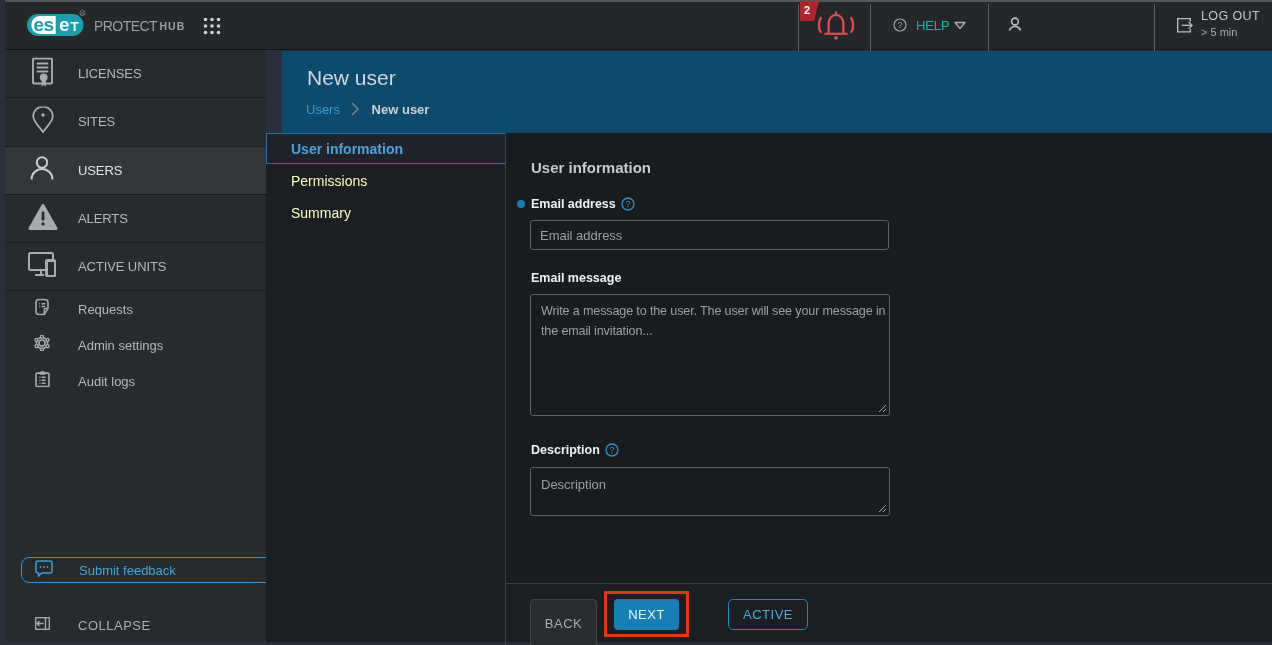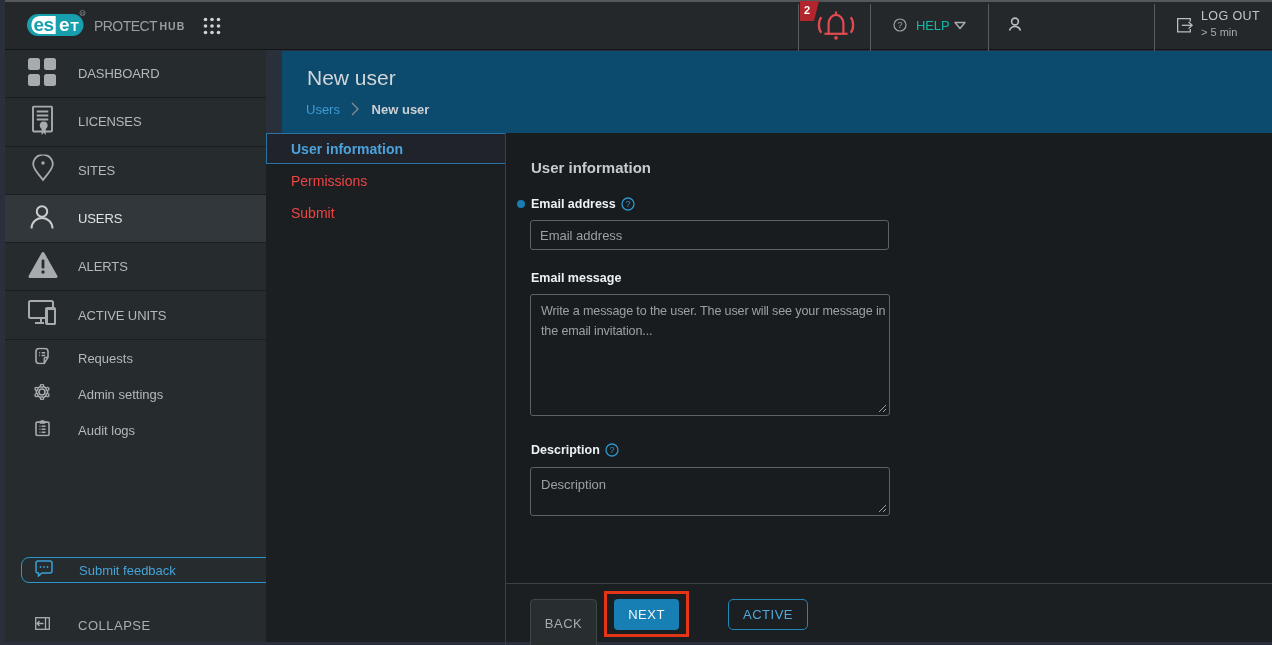--- a/index.html
+++ b/index.html
@@ -29,21 +29,21 @@
 
 #header{left:282px;top:51px;width:1006px;height:82px;background:#0c4a6e}
 #h1t{left:25px;top:15px;font-size:21px;color:#d2d6d8}
 #crumbs{left:24px;top:50.5px;font-size:13px}
 #crumbs .a{color:#3e9bd3}
 #crumbs .b{color:#ccd0d3;font-weight:bold;white-space:nowrap}
 
 #secnav{left:266px;top:133px;width:239px;height:509px;background:#1b1f22}
 #snactive{left:0;top:0;width:240px;height:31px;background:#20242a;border:1px solid #2a72a4;color:#4ba2dc;font-weight:bold;font-size:14px}
 #snactive span{position:absolute;left:24px;top:50%;transform:translateY(-50%)}
-.snitem{width:240px;height:32px;font-size:14px;color:#ef4444}
+.snitem{width:240px;height:32px;font-size:14px;color:#fef9c3}
 .snitem span{position:absolute;left:25px;top:50%;transform:translateY(-50%)}
 
 #vline{left:505px;top:133px;width:1px;height:512px;background:#3c4144}
 
 #main{left:506px;top:133px;width:766px;height:450px;background:#181c1f}
 #footer{left:506px;top:583px;width:766px;height:59px;background:#1b1f22;border-top:1px solid #3c4144}
 #mhead{left:25px;top:26px;font-size:15px;font-weight:bold;color:#c6cbce}
 .lbl{font-size:12.5px;font-weight:bold;color:#eef1f3}
 #dot{left:10.5px;top:66.5px;width:8px;height:8px;border-radius:50%;background:#1a7db1}
 .field{border:1px solid #5c6164;border-radius:3px;background:transparent;color:#9ba0a3;font-size:13px}
@@ -140,32 +140,20 @@
       <path d="M13.3 3.6 V0.65 H0.65 V13.95 H13.3 V11"></path>
       <path d="M4.8 7.3 H14.8"></path>
       <path d="M11.6 4 L15.1 7.3 L11.6 10.6"></path>
     </g>
   </svg>
   <div class="abs" id="logouttx">LOG OUT</div>
   <div class="abs" id="logoutmin">&gt; 5 min</div>
 </div>
 <div class="abs" id="sidebar">
   <div class="srow">
-      <span class="ic">
-    <svg width="28" height="28" viewBox="0 0 28 28">
-          <g fill="#a8abad">
-      <rect x="0" y="0" width="12" height="12" rx="2.5"></rect>
-            <rect x="16" y="0" width="12" height="12" rx="2.5"></rect>
-      <rect x="0" y="16" width="12" height="12" rx="2.5"></rect>
-            <rect x="16" y="16" width="12" height="12" rx="2.5"></rect>
-    </g>
-        </svg></span>
-    <span class="tx">DASHBOARD</span>
-    </div>
-  <div class="srow">
       <span class="ic" style="left:27px">
     <svg width="21" height="31" viewBox="0 0 21 31" style="margin-top:2px">
           <g stroke="#a8abad" fill="none" stroke-width="1.9">
       <rect x="1" y="1" width="19" height="25" rx="1"></rect>
       <path d="M4.7 6 H16.3 M4.7 10 H16.3 M4.7 14 H16.3"></path>
     </g>
     <circle cx="11.7" cy="19.8" r="3.9" fill="#a8abad"></circle>
     <path d="M9.6 22.8 V29.6 L11.7 27.2 L13.8 29.6 V22.8 Z" fill="#a8abad"></path>
     </svg></span>
     <span class="tx">LICENSES</span>
@@ -281,21 +269,21 @@
   </div>
 </div>
 <div class="abs" id="secnav">
   <div class="abs" id="snactive">
       <span>User information</span>
     </div>
   <div class="abs snitem" style="top:32px">
       <span>Permissions</span>
     </div>
   <div class="abs snitem" style="top:64px">
-      <span>Submit</span>
+      <span>Summary</span>
     </div>
 </div>
 <div class="abs" id="vline"></div>
 <div class="abs" id="main">
   <div class="abs" id="mhead">User information</div>
   <div class="abs" id="dot"></div>
   <div class="abs lbl" style="left:25px;top:64px">Email address</div>
   <svg class="abs" width="14" height="14" viewBox="0 0 14 14" style="left:115px;top:64px">
     <circle cx="7" cy="7" r="6" fill="none" stroke="#2e95cb" stroke-width="1.3"></circle>
     <text x="4.6" y="10.4" font-size="9" fill="#2e95cb" font-family="Liberation Sans">?</text>

